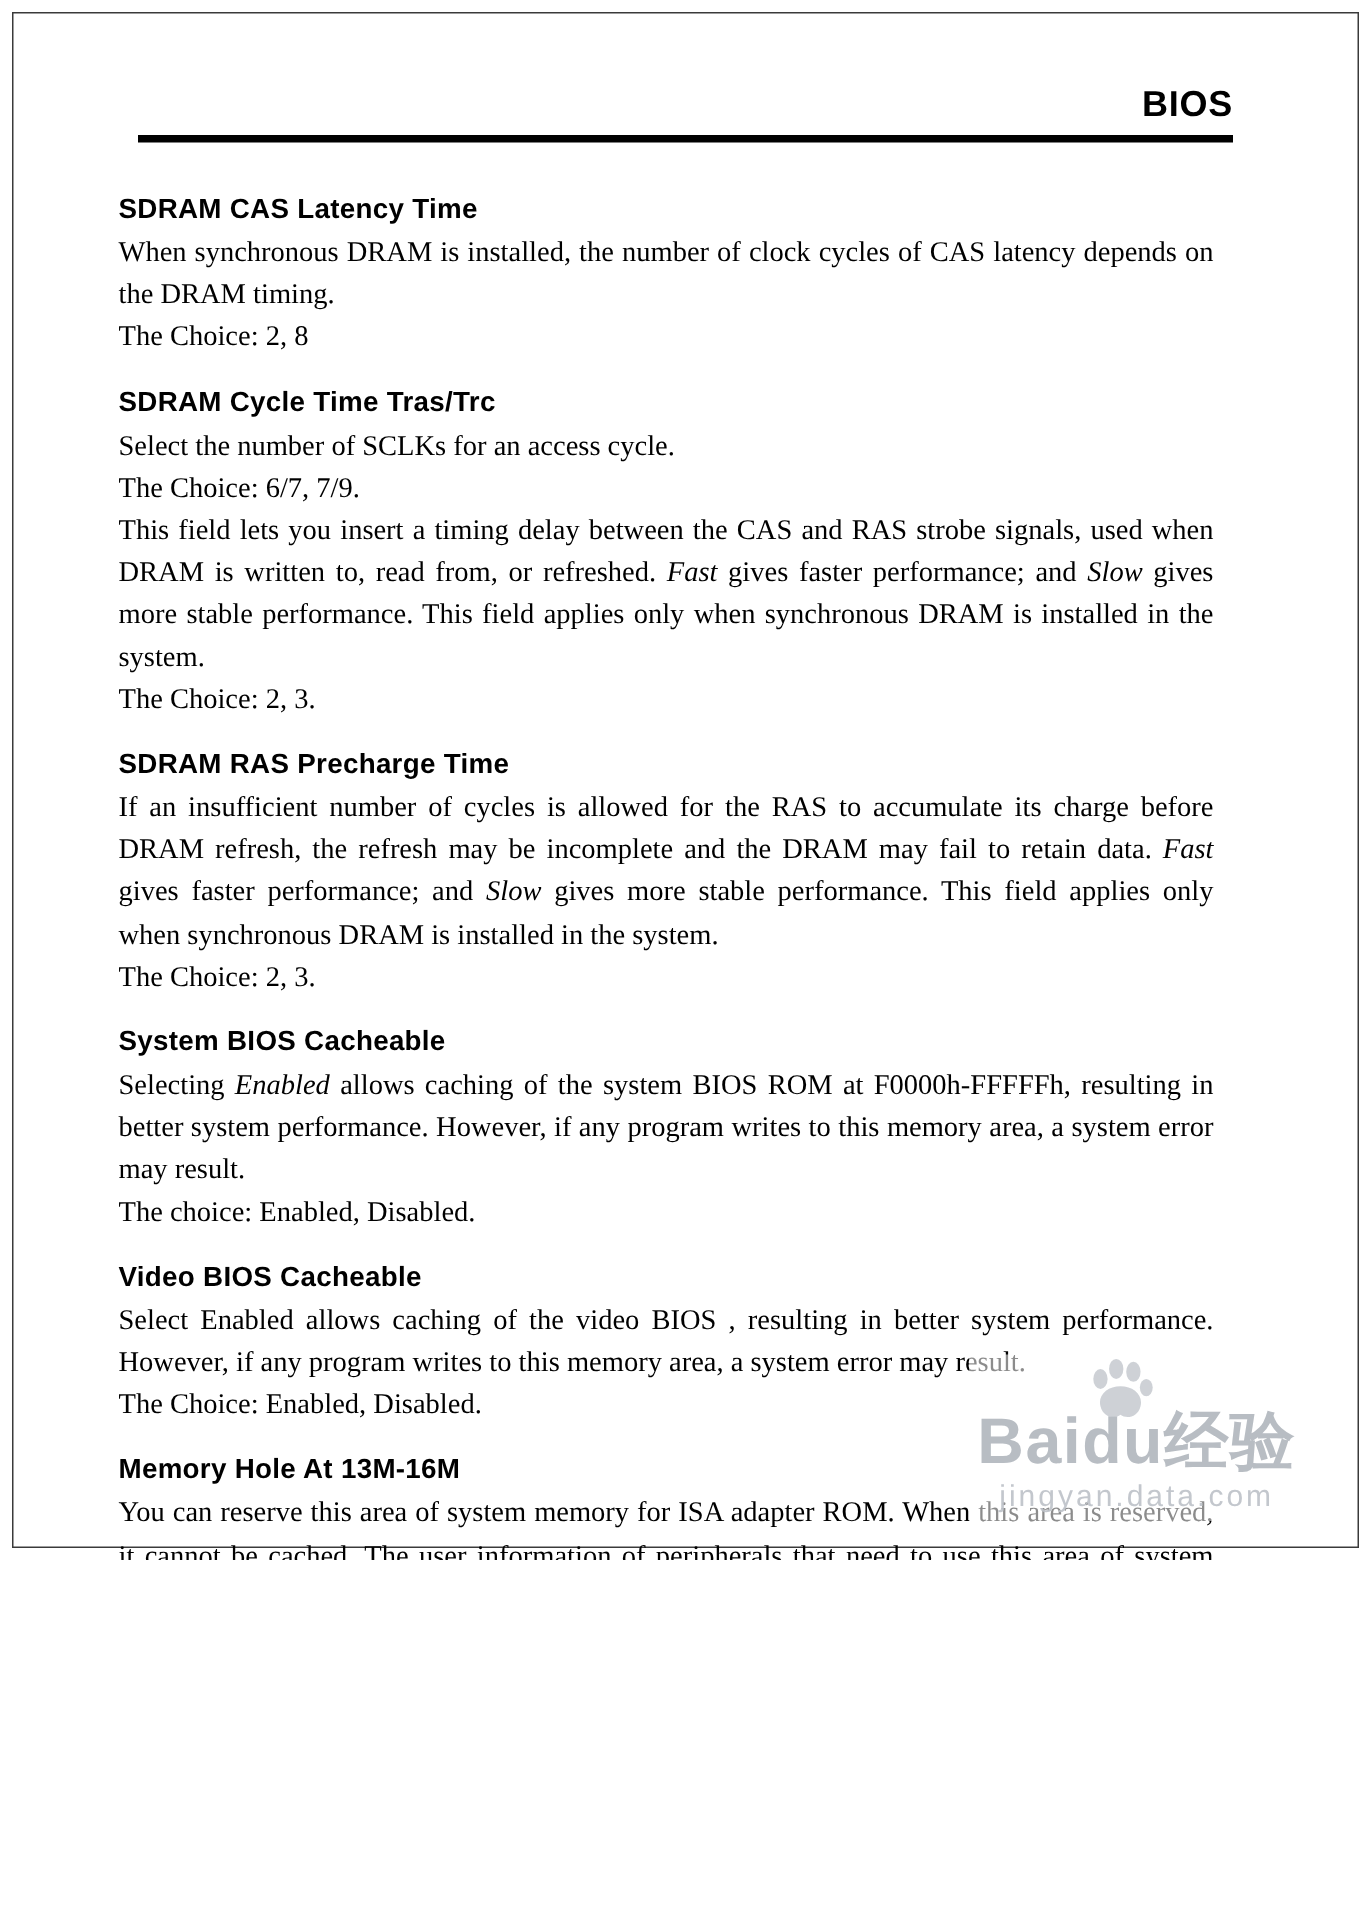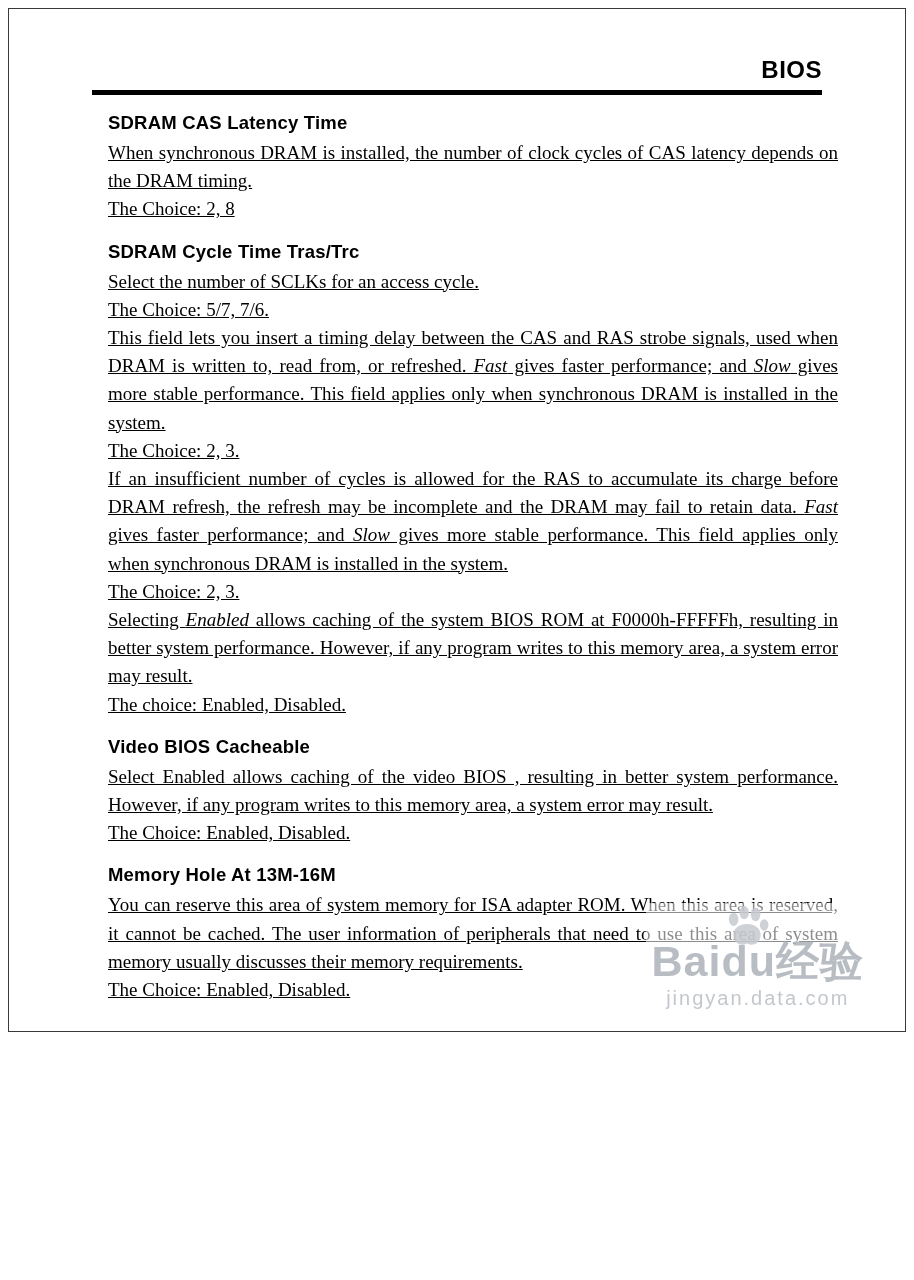--- a/index.html
+++ b/index.html
@@ -34,34 +34,34 @@
     top: 90px;
     left: 92px;
     width: 730px;
     height: 5px;
     background: #000;
   }
 
   main.content {
     position: absolute;
     top: 95px;
-    left: 108px;
+    left: 79px;
     width: 730px;
+    padding-top: 16px;
   }
 
   h2.section-heading {
     font: 700 18.5px/29px "Liberation Sans", sans-serif;
     margin: 13px 0 2px 0;
     letter-spacing: 0.2px;
   }
 
   p.body-para, p.choice-line {
     margin: 0;
     font: 19px/28.2px "Liberation Serif", serif;
-    text-decoration: underline;
   }
   p.body-para { text-align: justify; }
   p.body-para em { font-style: italic; }
 
   .rule-bottom {
     position: absolute;
     top: 1186px;
     left: 92px;
     width: 730px;
     height: 5px;
@@ -122,31 +122,33 @@
 
   <main class="content">
       <section>
         <h2 class="section-heading">SDRAM CAS Latency Time</h2>
         <p class="body-para"><span>When synchronous DRAM is installed, the number of clock cycles of CAS latency depends on the DRAM timing.</span></p>
         <p class="choice-line"><span>The Choice: 2, 8</span></p>
       </section>
       <section>
         <h2 class="section-heading">SDRAM Cycle Time Tras/Trc</h2>
         <p class="body-para"><span>Select the number of SCLKs for an access cycle.</span></p>
-        <p class="choice-line"><span>The Choice: 5/7, 7/6.</span></p>
+        <p class="choice-line"><span>The Choice: 6/7, 7/9.</span></p>
       </section>
       <section>
         <p class="body-para"><span>This field lets you insert a timing delay between the CAS and RAS strobe signals, used when DRAM is written to, read from, or refreshed.  </span><em>Fast</em><span> gives faster performance; and </span><em>Slow</em><span> gives more stable performance.  This field applies only when synchronous DRAM is installed in the system.</span></p>
         <p class="choice-line"><span>The Choice:  2, 3.</span></p>
       </section>
       <section>
+        <h2 class="section-heading">SDRAM RAS Precharge Time</h2>
         <p class="body-para"><span>If an insufficient number of cycles is allowed for the RAS to accumulate its charge before DRAM refresh, the refresh may be incomplete and the DRAM may fail to retain data. </span><em>Fast</em><span> gives faster performance; and </span><em>Slow</em><span> gives more stable performance. This field applies only when synchronous DRAM is installed in the system.</span></p>
         <p class="choice-line"><span>The Choice: 2, 3.</span></p>
       </section>
       <section>
+        <h2 class="section-heading">System BIOS Cacheable</h2>
         <p class="body-para"><span>Selecting </span><em>Enabled</em><span> allows caching of the system BIOS ROM at F0000h-FFFFFh, resulting in better system performance.  However, if any program writes to this memory area, a system error may result.</span></p>
         <p class="choice-line"><span>The choice: Enabled, Disabled.</span></p>
       </section>
       <section>
         <h2 class="section-heading">Video BIOS Cacheable</h2>
         <p class="body-para"><span>Select Enabled allows caching of the video BIOS , resulting in better system performance.  However, if any program writes to this memory area, a system error may result.</span></p>
         <p class="choice-line"><span>The Choice: Enabled, Disabled.</span></p>
       </section>
       <section>
         <h2 class="section-heading">Memory Hole At 13M-16M</h2>

